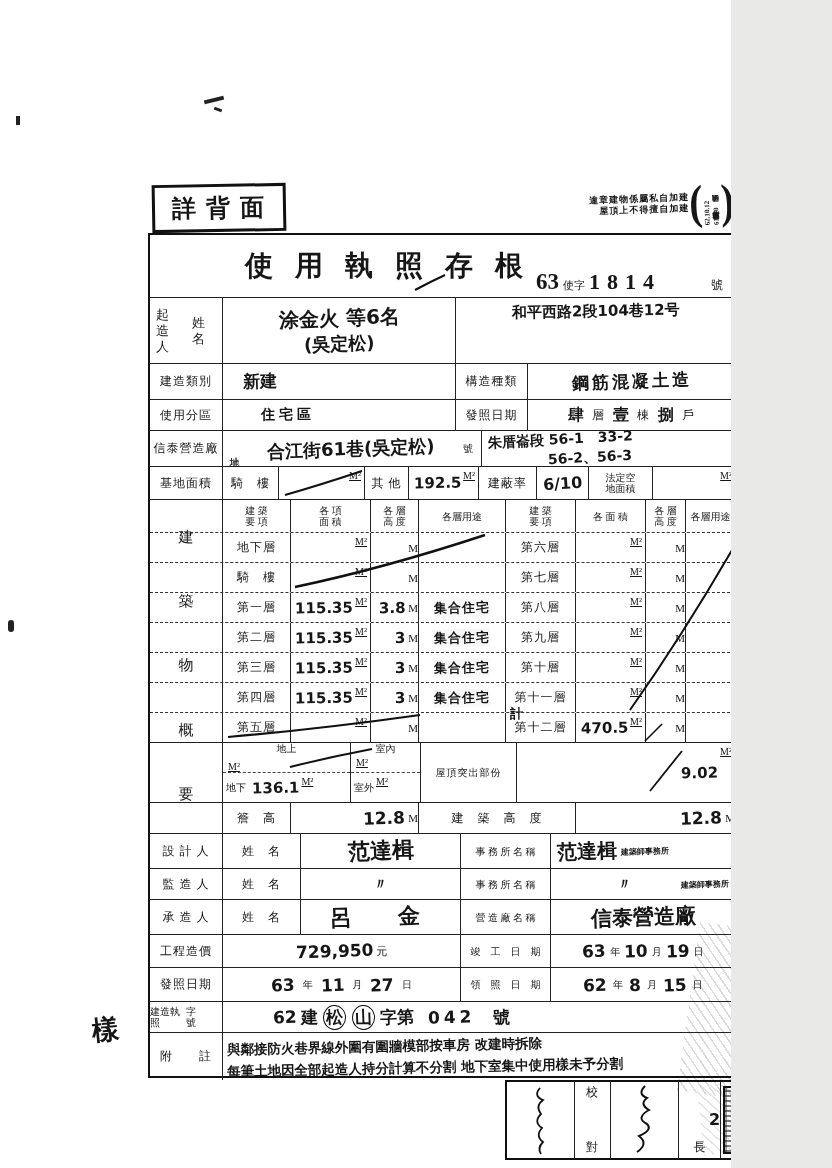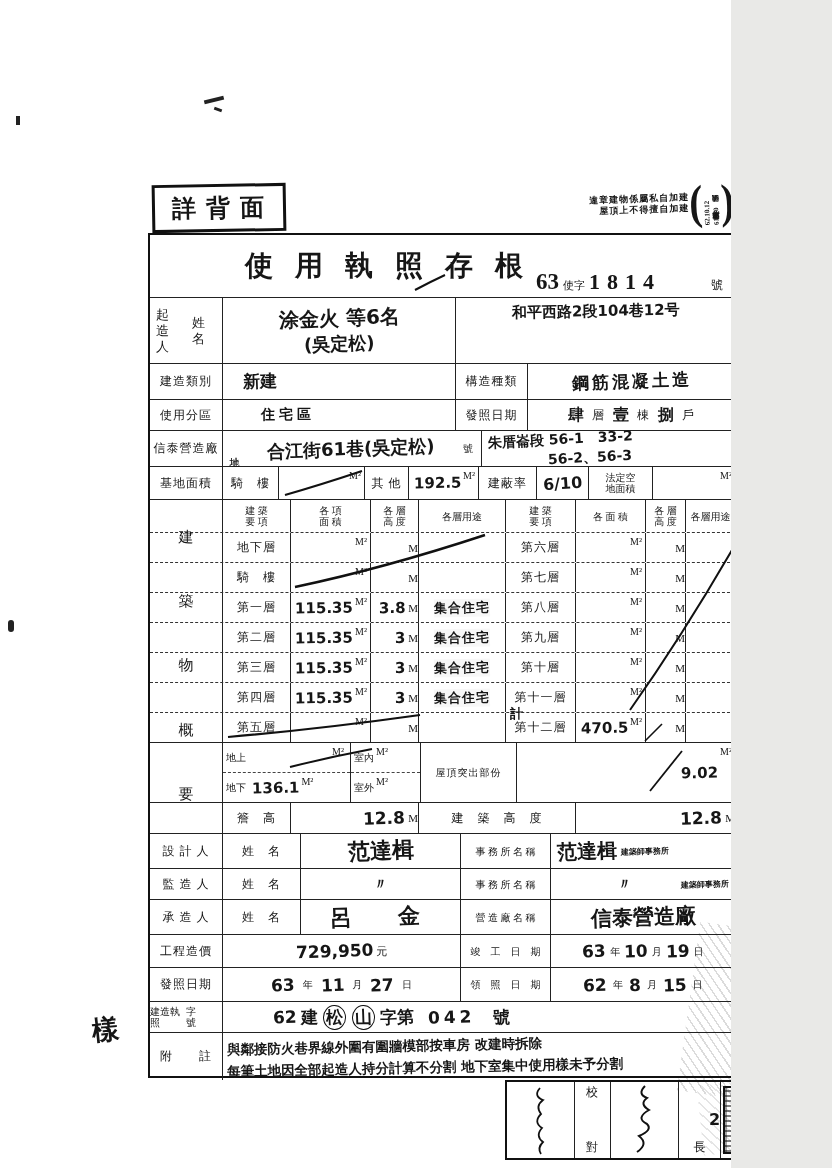--- a/index.html
+++ b/index.html
@@ -24,41 +24,41 @@
   .row{display:flex;box-sizing:border-box;border-top:1.5px solid #222;}
   .row:first-child{border-top:none;}
   .cell{box-sizing:border-box;border-left:1.2px solid #222;display:flex;align-items:center;
         justify-content:center;overflow:visible;position:relative;}
   .cell:first-child{border-left:none;}
   .lab{font-size:13px;letter-spacing:2px;text-align:center;line-height:16px;}
   .lab2{font-size:12px;letter-spacing:1px;text-align:center;line-height:15px;}
   .mini{font-size:10px;line-height:11px;}
   .hv{font-size:17px;transform:rotate(-2deg);}
   .hv2{font-size:15px;transform:rotate(-1deg);}
-  .unit{font-size:10px;align-self:flex-start;margin:3px 3px 0 2px;}
+  .unit{font-size:10px;align-self:flex-start;margin:3px 3px 0 2px;text-decoration:underline;}
   .unitb{font-size:11px;margin-left:3px;}
   
   .trow{position:relative;display:block;}
   .doc-title{position:absolute;left:95px;top:12px;font-size:28px;font-weight:bold;letter-spacing:22px;}
   .doc-no{position:absolute;right:12px;bottom:2px;display:flex;align-items:baseline;gap:4px;}
   .doc-no .big{font-size:23px;font-weight:bold;}
   .doc-no .num{font-size:22px;font-weight:bold;letter-spacing:7px;}
   .doc-no .sm{font-size:11px;}
   .doc-no .suf{font-size:12px;margin-left:46px;}
   
   .side-col{position:absolute;left:0;top:264px;width:72px;height:334px;display:flex;
       flex-direction:column;align-items:center;justify-content:space-around;padding:6px 0;box-sizing:border-box;}
   .side-col span{font-size:15px;}
   .fhead .cell{font-size:10px;line-height:11px;letter-spacing:0;}
   .frow{border-top:1.2px dashed #333;}
   .fname{font-size:12px;letter-spacing:1px;}
   .ucell .hv2{font-size:13px;letter-spacing:1px;background:rgba(0,0,0,0.03);}
   .two{display:flex;flex-direction:column;align-items:stretch;justify-content:center;width:100%;height:100%;}
   .two>div{flex:1;display:flex;align-items:center;padding:0 3px;}
-  .two>div:first-child{border-bottom:1px dashed #444;}
+  .two>div:first-child{border-bottom:1px dashed #444;flex-direction:column;}
   .seal-note{font-size:8px;font-weight:bold;letter-spacing:0;margin-left:4px;transform:rotate(-2deg);}
   .circled{border:1.8px solid #111;border-radius:50%;padding:0 2px;margin:0 1px;}
   .notes-hand{font-size:13.5px;line-height:21px;transform:rotate(-1.2deg);white-space:nowrap;}
   
   .marks{position:absolute;left:0;top:0;pointer-events:none;}
   
   .side-number{position:absolute;left:748px;top:272px;width:60px;display:flex;flex-direction:column;
       align-items:center;gap:14px;}
   .side-number span{font-family:"DejaVu Serif",serif;font-weight:bold;transform:rotate(-4deg);}
   .sn-xl{font-size:36px;} .sn-l{font-size:28px;} .sn-m{font-size:22px;} .sn-s{font-size:17px;}

